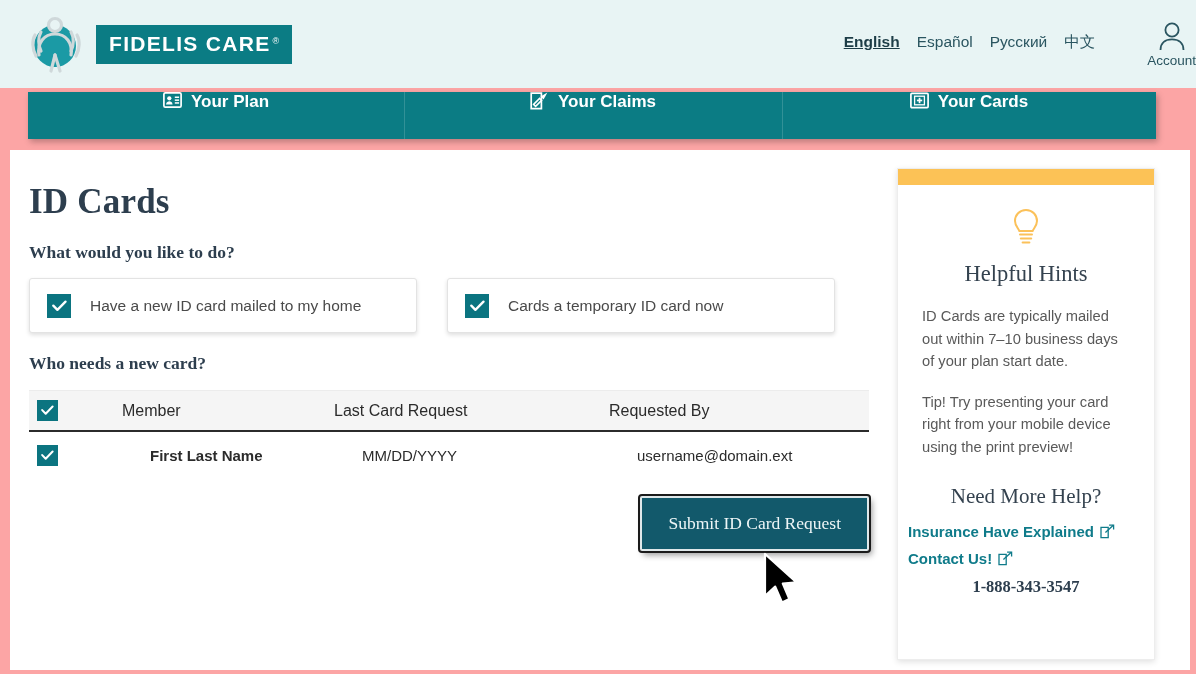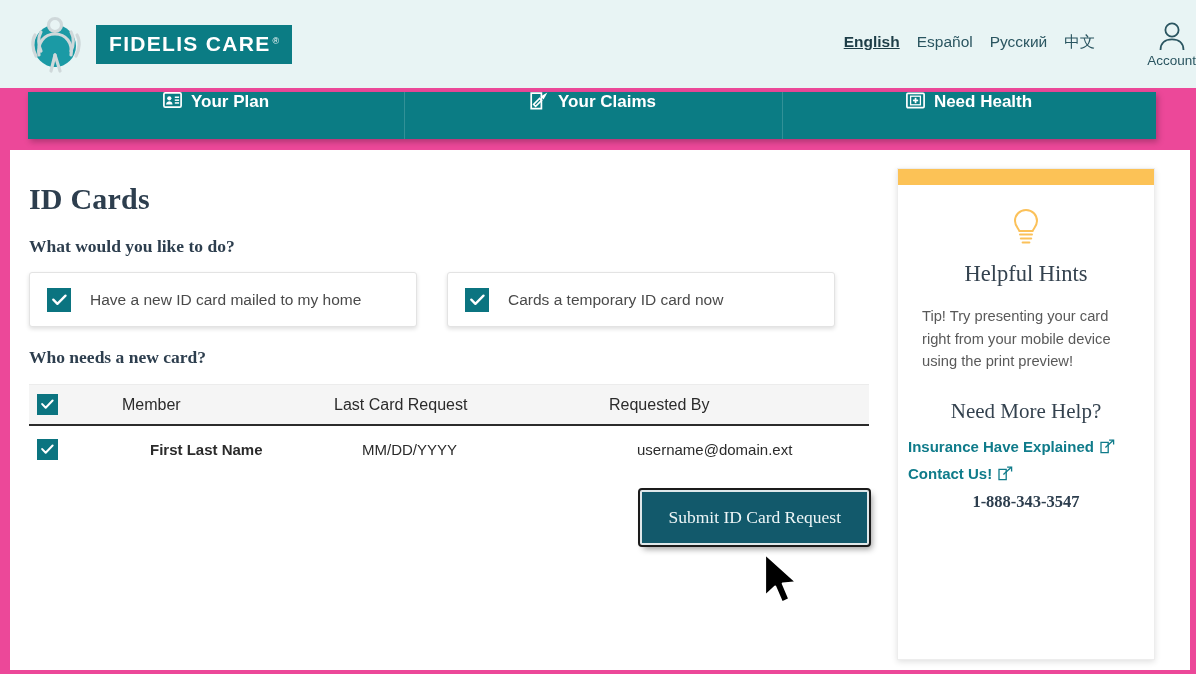--- a/index.html
+++ b/index.html
@@ -2,21 +2,21 @@
 <html><head>
 <meta charset="utf-8">
 <style>
   * { box-sizing: border-box; margin: 0; padding: 0; }
   html, body {
     width: 1196px; height: 674px;
     background: #ffffff;
     font-family: "Liberation Sans", sans-serif;
     overflow: hidden;
   }
-  .page { position: relative; width: 1196px; height: 674px; background: #ec4899; }
+  .page { position: relative; width: 1196px; height: 674px; background: #fca5a5; }
 
   
   .header {
     position: absolute; left: 0; top: 0; width: 1196px; height: 88px;
     background: #e8f4f4;
     display: flex; align-items: center;
   }
   .brand { display: flex; align-items: center; margin-left: 27px; }
   .logo-mark { width: 58px; height: 62px; position: relative; }
   .logo-plate {
@@ -59,21 +59,21 @@
     background: rgba(255,255,255,0.16);
   }
   .nav-ico { display: inline-flex; align-items: center; }
 
   
   .content { position: absolute; left: 10px; top: 150px; width: 1180px; height: 520px; background:#fff; }
 
   .main-col { position: absolute; left: 19px; top: 0px; width: 860px; }
   .h1 {
     font-family: "Liberation Serif", serif;
-    font-size: 30px; font-weight: bold; color: #2d3e4e; letter-spacing: 0.2px;
+    font-size: 35px; font-weight: bold; color: #2d3e4e; letter-spacing: 0.2px;
     margin-top: 32px;
   }
   .h2 {
     font-family: "Liberation Serif", serif;
     font-size: 17.5px; font-weight: bold; color: #2d3e4e;
     margin-top: 20px;
   }
 
   .options { display: flex; gap: 30px; margin-top: 15px; }
   .opt-card {
@@ -217,21 +217,21 @@
     </div>
     <div class="nav-tab">
       <span class="nav-ico">
         <svg width="19" height="17" viewBox="0 0 19 17">
           <rect x="0.9" y="1.4" width="17.2" height="14.2" rx="1" fill="none" stroke="#fff" stroke-width="1.7"></rect>
           <rect x="4.6" y="4.2" width="9.8" height="8.6" fill="none" stroke="#fff" stroke-width="1.3"></rect>
           <rect x="8.7" y="5.8" width="1.7" height="5.4" fill="#fff"></rect>
           <rect x="6.9" y="7.6" width="5.3" height="1.7" fill="#fff"></rect>
         </svg>
       </span>
-      <span>Need Health</span>
+      <span>Your Cards</span>
     </div>
   </div>
 
   <div class="content">
 
     <div class="main-col">
       <div class="h1">ID Cards</div>
       <div class="h2">What would you like to do?</div>
 
       <div class="options">
@@ -291,20 +291,21 @@
       <div class="side-bar-top"></div>
       <div class="bulb">
         <svg width="34" height="40" viewBox="0 0 34 40">
           <path d="M17 3 C10.5 3 6 8 6 14 C6 18.5 9 21 10.4 24 L23.6 24 C25 21 28 18.5 28 14 C28 8 23.5 3 17 3 Z" fill="none" stroke="#fbc15a" stroke-width="2"></path>
           <path d="M11 27.5 H23" stroke="#fbc15a" stroke-width="2" stroke-linecap="round"></path>
           <path d="M11.8 31.5 H22.2" stroke="#fbc15a" stroke-width="2" stroke-linecap="round"></path>
           <path d="M13.6 35.4 H20.4" stroke="#fbc15a" stroke-width="2" stroke-linecap="round"></path>
         </svg>
       </div>
       <div class="side-h">Helpful Hints</div>
+      <div class="side-p">ID Cards are typically mailed out within 7–10 business days of your plan start date.</div>
       <div class="side-p second">Tip! Try presenting your card right from your mobile device using the print preview!</div>
       <div class="side-h2">Need More Help?</div>
       <div class="side-links">
         <a class="side-link" href="#">
           <span>Insurance Have Explained</span>
           <svg width="15" height="15" viewBox="0 0 15 15">
             <path d="M1 3.4 H8.2 V13.6 H1 Z" fill="none" stroke="#0f7b8a" stroke-width="1.3"></path>
             <path d="M5.4 8.6 L13.3 1.3" fill="none" stroke="#0f7b8a" stroke-width="1.3"></path>
             <path d="M9.1 1.2 H13.6 V5.6" fill="none" stroke="#0f7b8a" stroke-width="1.3"></path>
           </svg>

